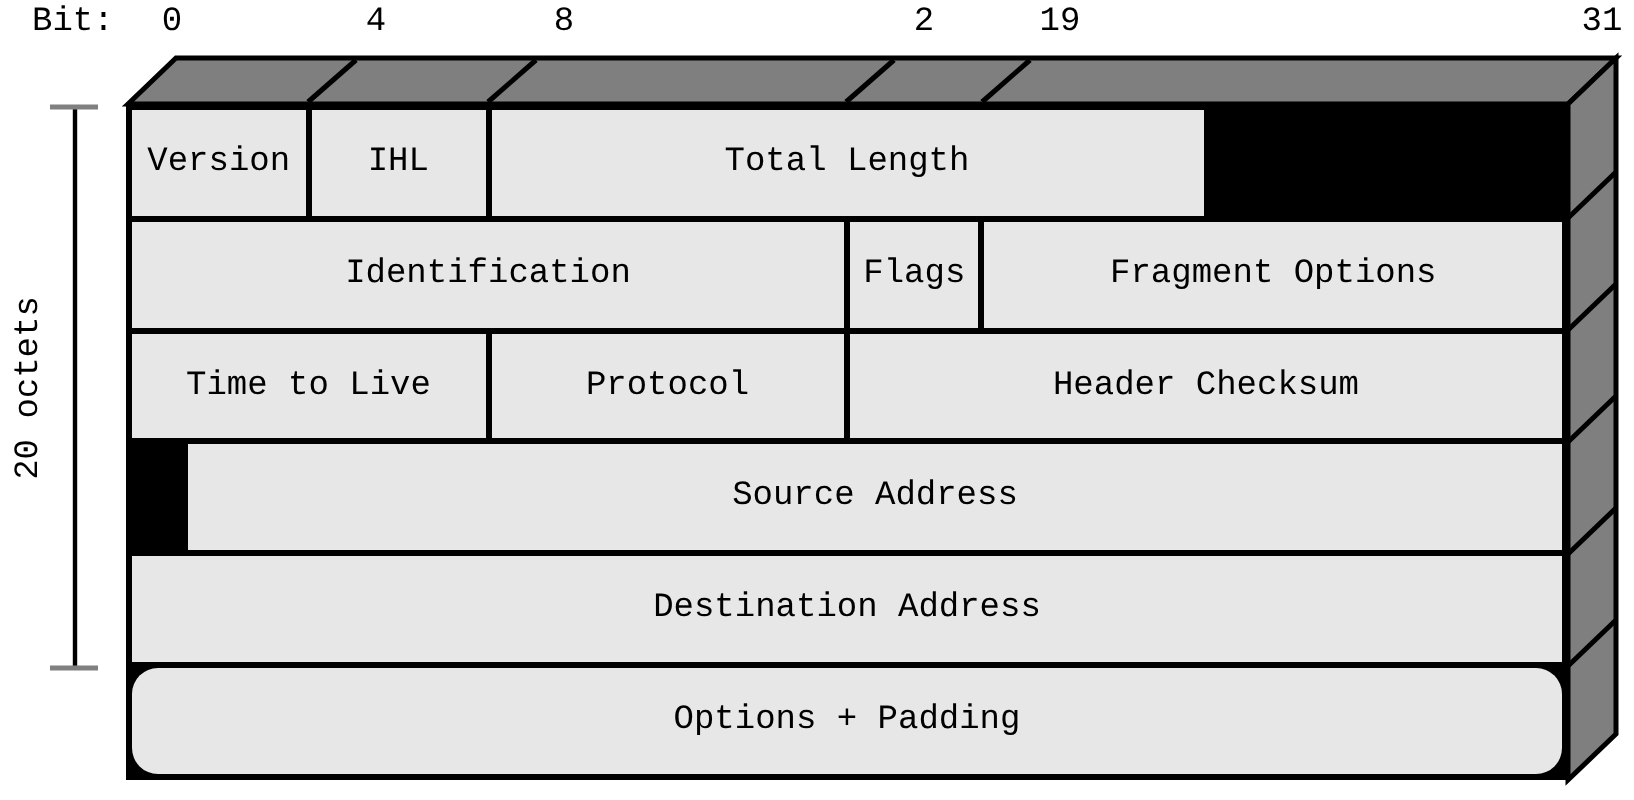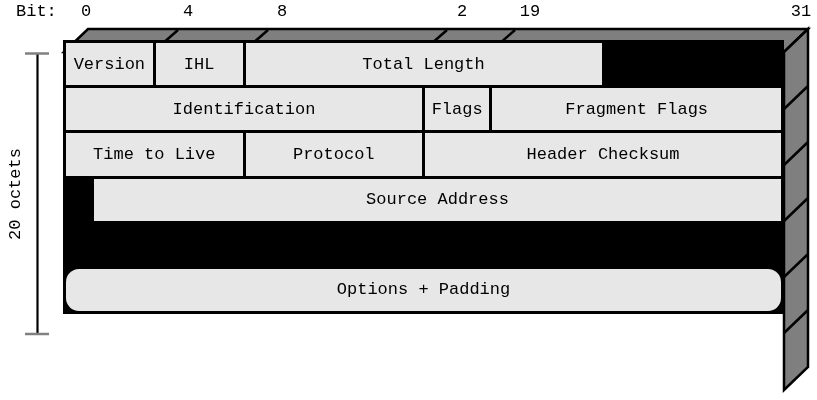--- a/index.html
+++ b/index.html
@@ -22,21 +22,21 @@
   .bracket-line{stroke:var(--line);stroke-width:2.2;}
   .bracket-cap{stroke:var(--cap);stroke-width:2.5;}
   .axis-word{
     position:absolute;top:2px;font-size:17px;line-height:20px;white-space:nowrap;
   }
   .tick{
     position:absolute;top:2px;transform:translateX(-50%);
     font-size:17px;line-height:20px;white-space:nowrap;
   }
   .header-grid{
-    position:absolute;left:63px;top:40px;width:721px;height:274px;
+    position:absolute;left:63px;top:52px;width:721px;height:338px;
     box-sizing:border-box;border:3px solid var(--line);background:var(--line);
     display:grid;grid-template-columns:repeat(32,1fr);grid-template-rows:repeat(6,1fr);
     gap:3px;
   }
   .cell{
     background:var(--cell);display:flex;align-items:center;justify-content:center;
     font-size:17px;white-space:nowrap;overflow:hidden;
   }
   .octets-label{
     position:absolute;left:15px;top:194px;transform:translate(-50%,-50%) rotate(-90deg);
@@ -75,23 +75,24 @@
   <span class="tick" style="left:462px">2</span>
   <span class="tick" style="left:530px">19</span>
   <span class="tick" style="left:801px">31</span>
 
   <div class="header-grid">
       <div class="cell" style="grid-area: 1 / span 4;">Version</div>
       <div class="cell" style="grid-area: 1 / span 4;">IHL</div>
       <div class="cell" style="grid-area: 1 / span 16;">Total Length</div>
       <div class="cell" style="grid-area: 2 / span 16;">Identification</div>
       <div class="cell" style="grid-area: 2 / span 3;">Flags</div>
-      <div class="cell" style="grid-area: 2 / span 13;">Fragment Flags</div>
+      <div class="cell" style="grid-area: 2 / span 13;">Fragment Options</div>
       <div class="cell" style="grid-area: 3 / span 8;">Time to Live</div>
       <div class="cell" style="grid-area: 3 / span 8;">Protocol</div>
       <div class="cell" style="grid-area: 3 / span 16;">Header Checksum</div>
       <div class="cell" style="grid-area: 4 / span 32; margin-left: 28px;">Source Address</div>
+      <div class="cell" style="grid-area: 5 / span 32;">Destination Address</div>
       <div class="cell" style="grid-area: 6 / span 32; border-radius: 13px;">Options + Padding</div>
     </div>
 
   <div class="octets-label">20 octets</div>
 
 </div>
 
 </body></html>

